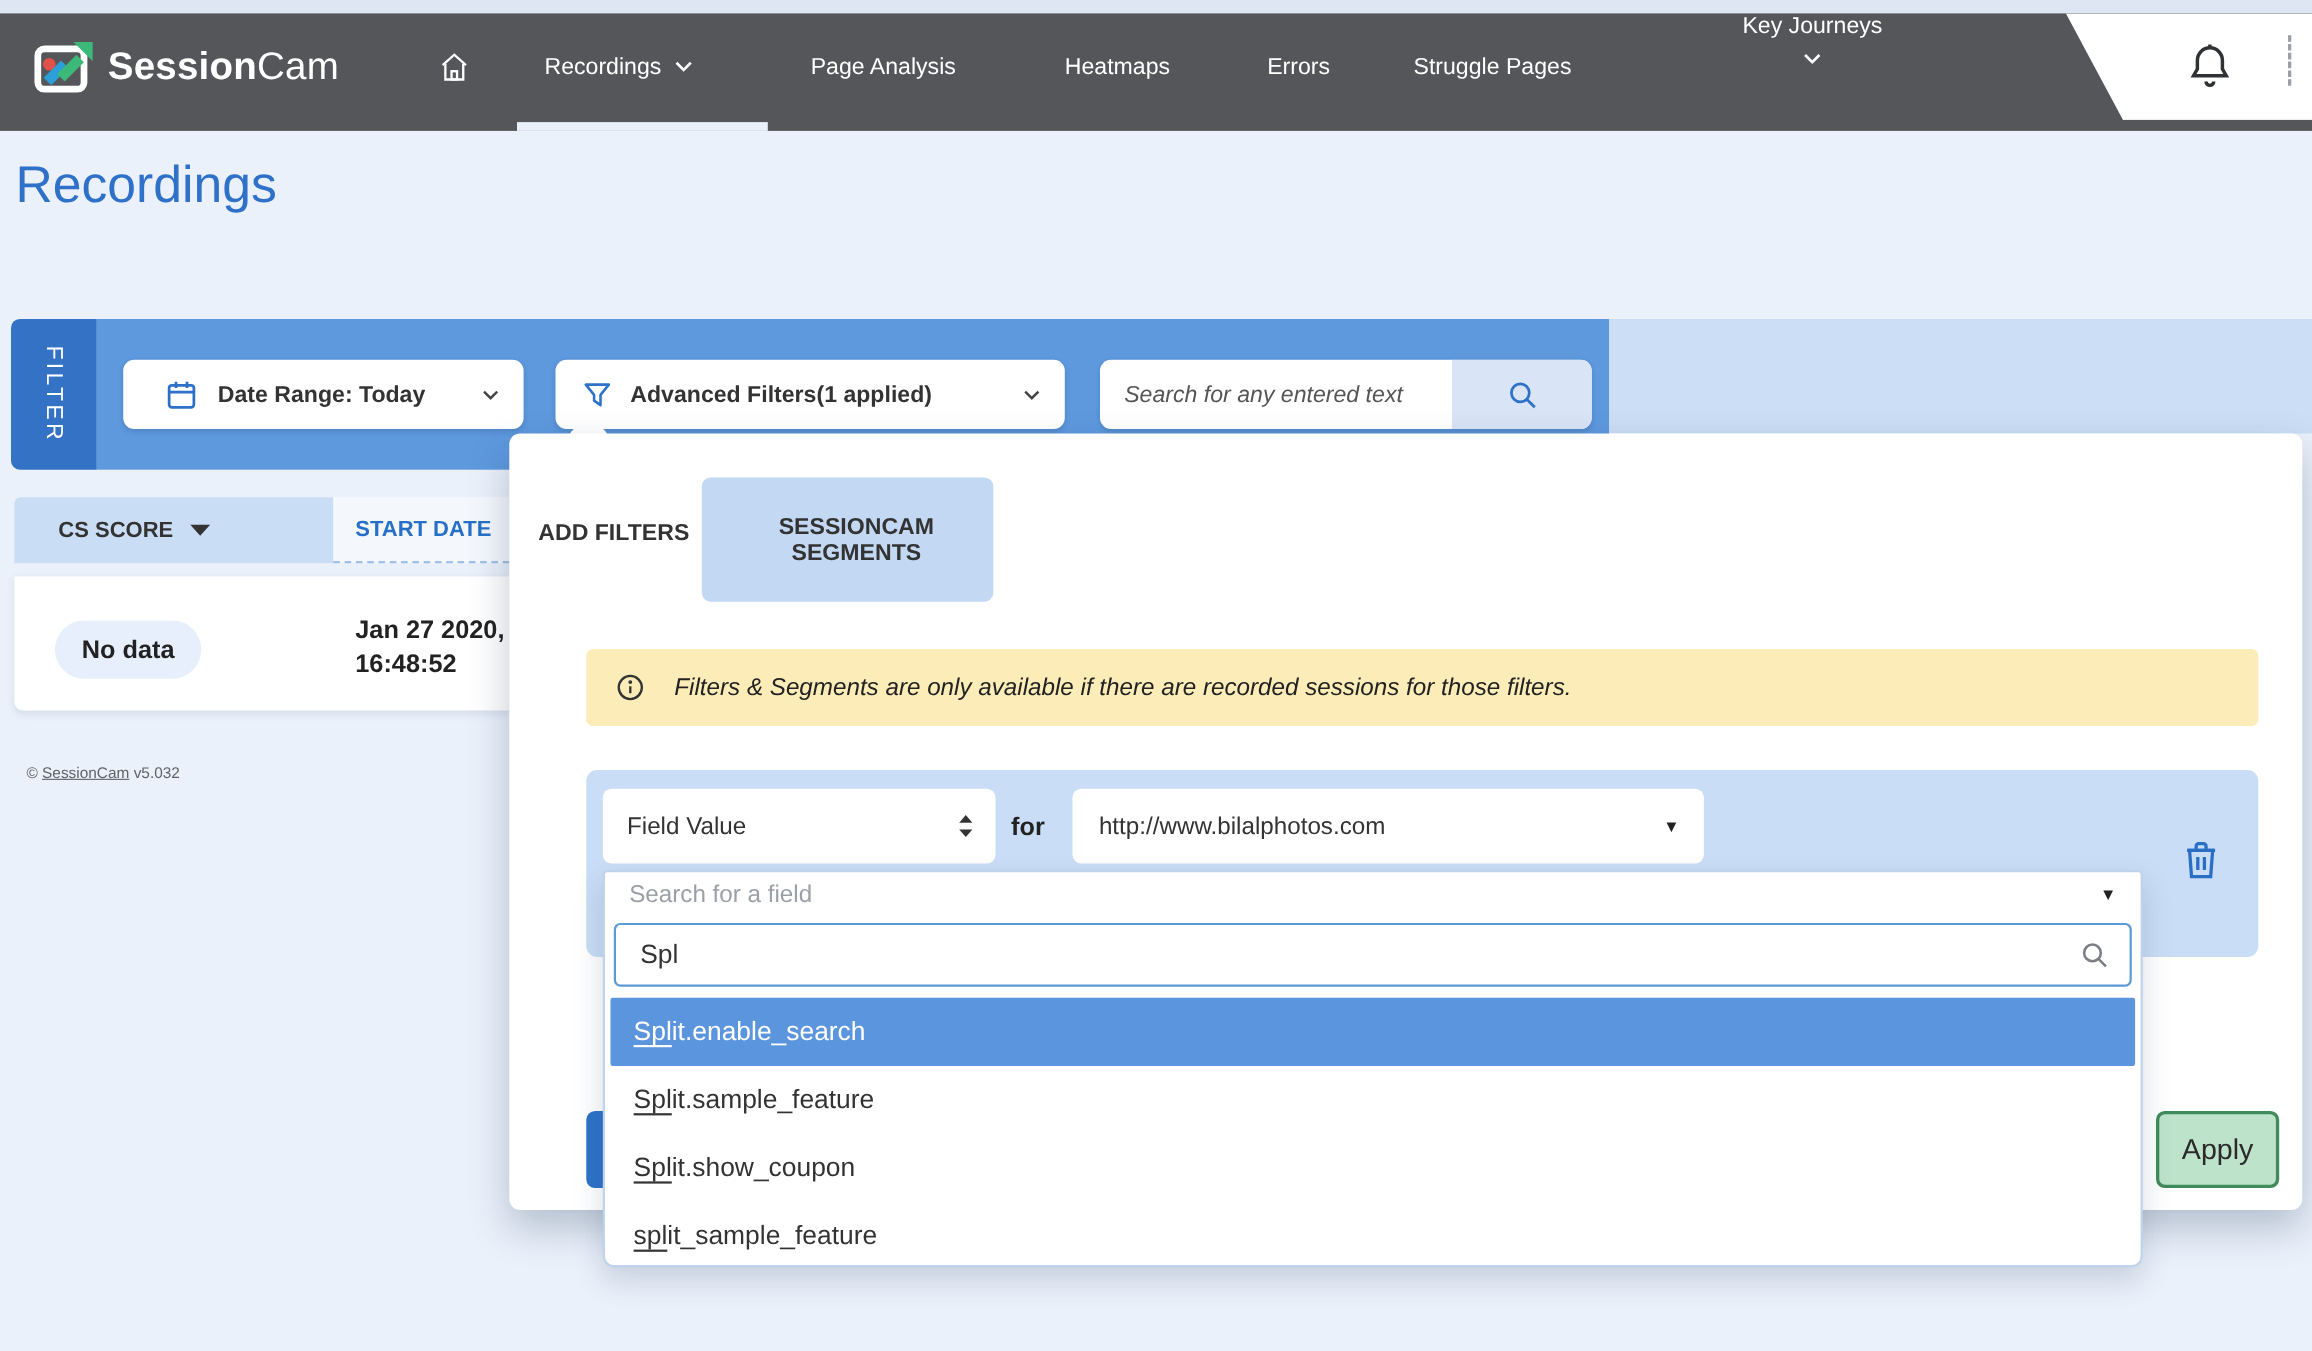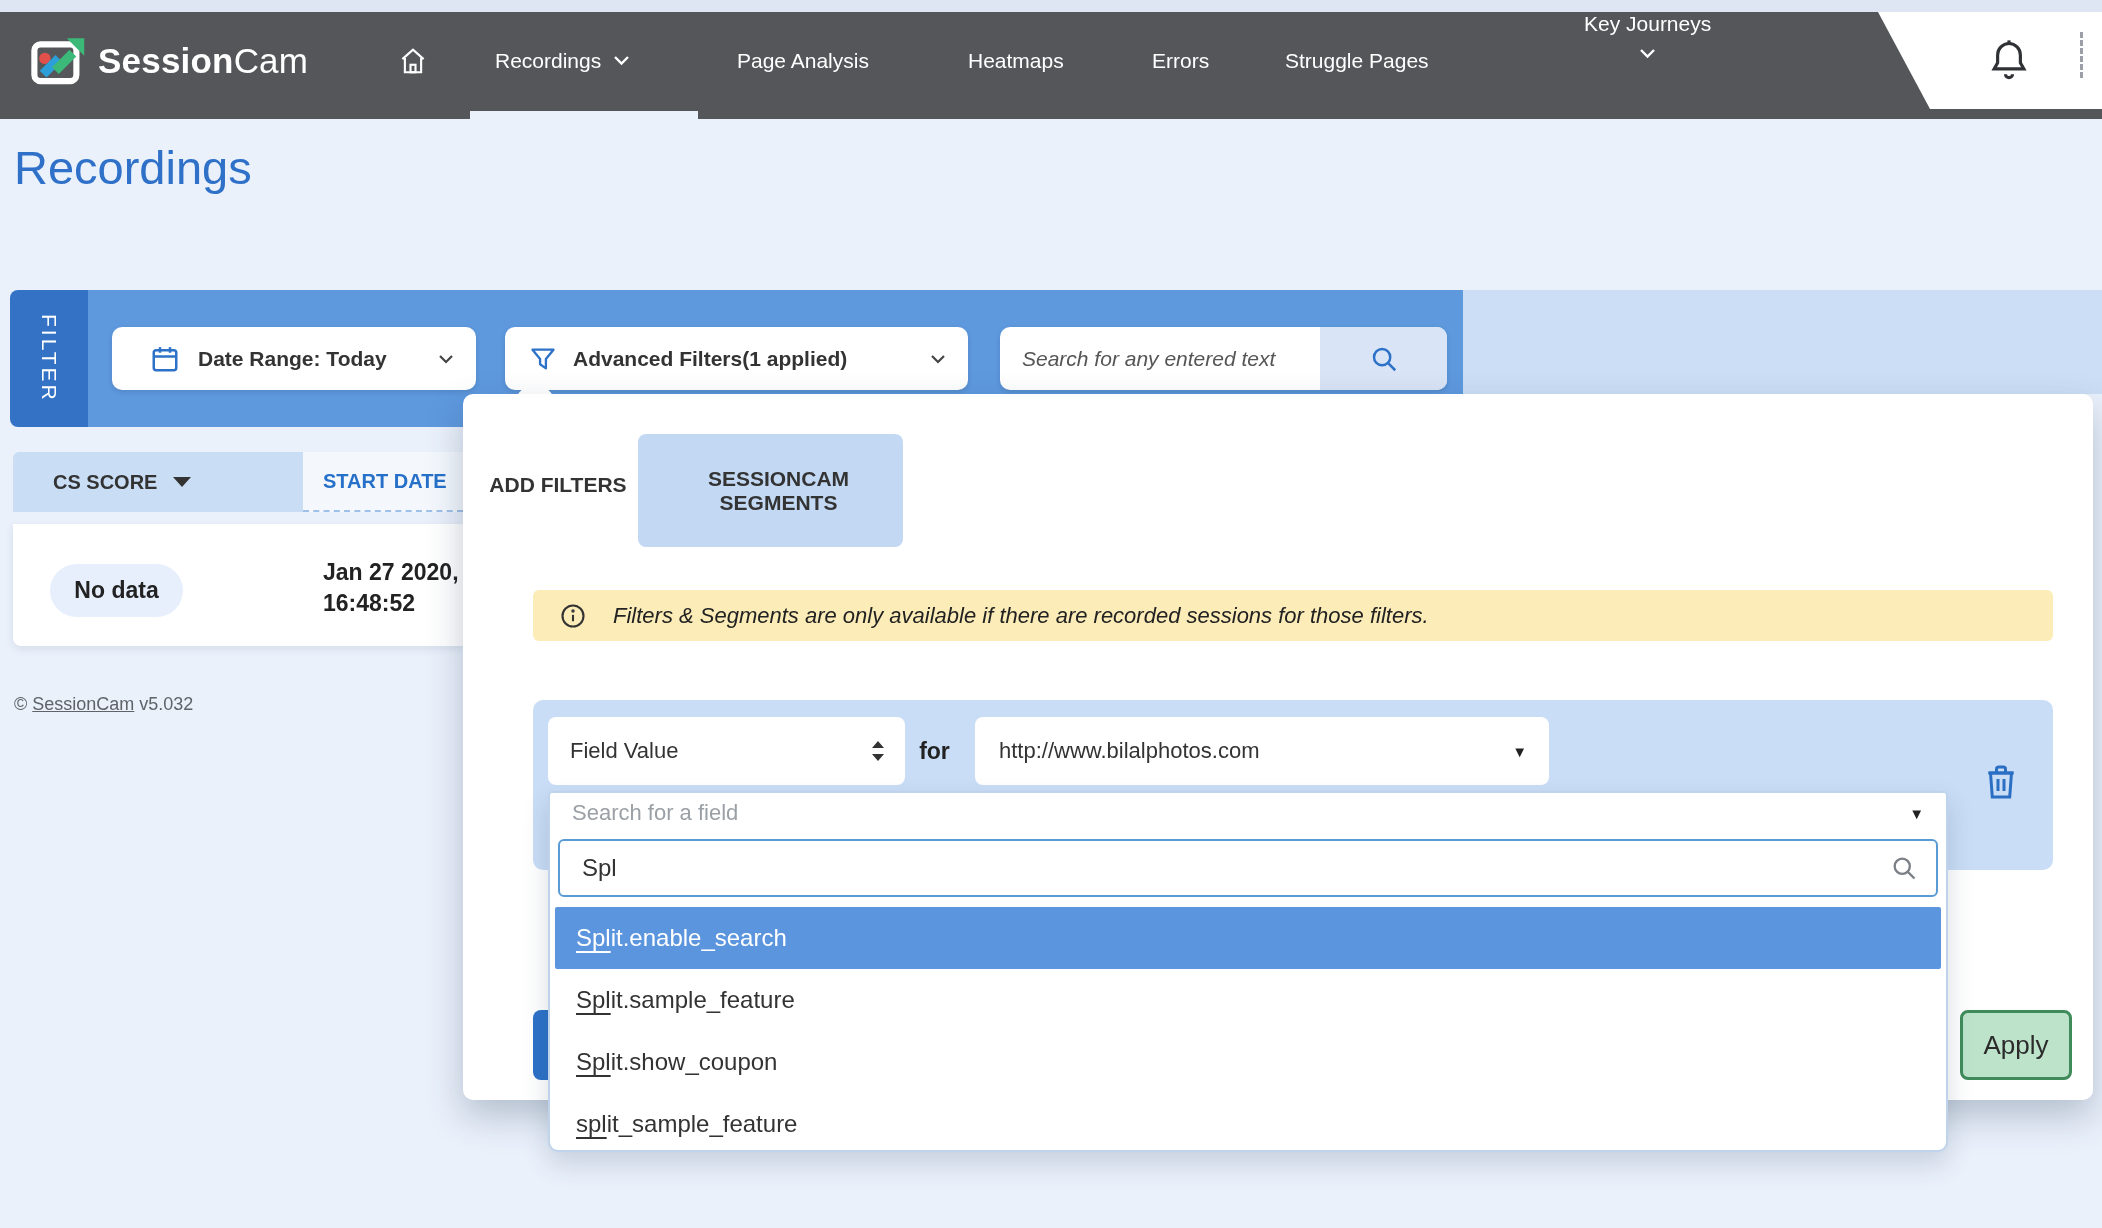--- a/index.html
+++ b/index.html
@@ -15,21 +15,21 @@
   .brand { position:absolute; left:30px; top:0; height:97px; display:flex; align-items:center; gap:12px; }
   .brand-text { color:#fff; font-size:35px; letter-spacing:0.2px; }
   .brand-text .b { font-weight:700; }
   .brand-text .l { font-weight:400; }
   .nav-item { position:absolute; top:0; height:97px; display:flex; align-items:center; gap:12px;
               color:#ffffff; font-size:21px; font-weight:500; cursor:pointer; }
   .nav-active-indicator { position:absolute; left:470px; top:99px; width:228px; height:8px; background:#EAF1FB; }
 
   
   .page-title { position:absolute; left:14px; top:128px; font-size:47px; font-weight:300; color:#2F71C8; z-index:1; }
-  .footer { position:absolute; left:14px; top:682px; font-size:18px; color:#5f6368; z-index:1; }
+  .footer { position:absolute; left:24px; top:682px; font-size:14px; color:#5f6368; z-index:1; }
   .footer a { color:#5f6368; text-decoration:underline; }
 
   
   .filter-tab { position:absolute; left:10px; top:278px; width:78px; height:137px; background:#3372C5;
                 border-radius:8px 0 0 8px; display:flex; align-items:center; justify-content:center; z-index:3; }
   .filter-tab span { writing-mode:vertical-rl; color:#fff; font-size:21px; letter-spacing:3px; }
   .filter-bar { position:absolute; left:88px; top:278px; width:1375px; height:137px; background:#5E99DE; z-index:3; }
   .filter-bar-light { position:absolute; left:1463px; top:278px; width:639px; height:104px; background:#CBDEF5; z-index:3; }
 
   .bar-btn { position:absolute; top:315px; height:63px; background:#fff; border-radius:10px; display:flex;
@@ -66,21 +66,21 @@
   .start-date-text { position:absolute; left:310px; top:33px; font-size:23px; font-weight:700; color:#222; line-height:31px; }
 
   
   .panel { position:absolute; left:463px; top:382px; width:1630px; height:706px; background:#fff;
            border-radius:10px; box-shadow:0 16px 36px rgba(40,60,90,0.28); z-index:7; }
   .tab-add { position:absolute; left:20px; top:66px; width:150px; height:50px; display:flex; align-items:center;
              justify-content:center; font-size:21px; font-weight:700; color:#333; cursor:pointer; }
   .tab-segments { position:absolute; left:175px; top:40px; width:265px; height:113px; background:#C3D9F3;
                   border-radius:8px; display:flex; align-items:center; justify-content:center; text-align:center;
                   font-size:21px; font-weight:700; color:#333; cursor:pointer;padding-left:16px; }
-  .banner { position:absolute; left:70px; top:196px; width:1520px; height:51px; background:#FBECB8;
+  .banner { position:absolute; left:70px; top:196px; width:1520px; height:70px; background:#FBECB8;
             border-radius:6px; display:flex; align-items:center; padding-left:26px; gap:26px; }
   .banner-text { font-size:22px; font-style:italic; color:#222; }
   .filter-row { position:absolute; left:70px; top:306px; width:1520px; height:170px; background:#C9DDF6; border-radius:10px; }
   .field-select { position:absolute; left:85px; top:323px; width:357px; height:68px; background:#fff; border-radius:8px;
                   display:flex; align-items:center; padding:0 20px 0 22px; font-size:22px; color:#333; cursor:pointer; }
   .for-label { position:absolute; left:442px; top:323px; width:59px; height:68px; display:flex; align-items:center;
                justify-content:center; font-size:23px; font-weight:700; color:#222; }
   .site-select { position:absolute; left:512px; top:323px; width:574px; height:68px; background:#fff; border-radius:8px;
                  display:flex; align-items:center; padding:0 22px 0 24px; font-size:22px; color:#333; cursor:pointer; }
   .select-caret { margin-left:auto; font-size:15px; color:#222; }

